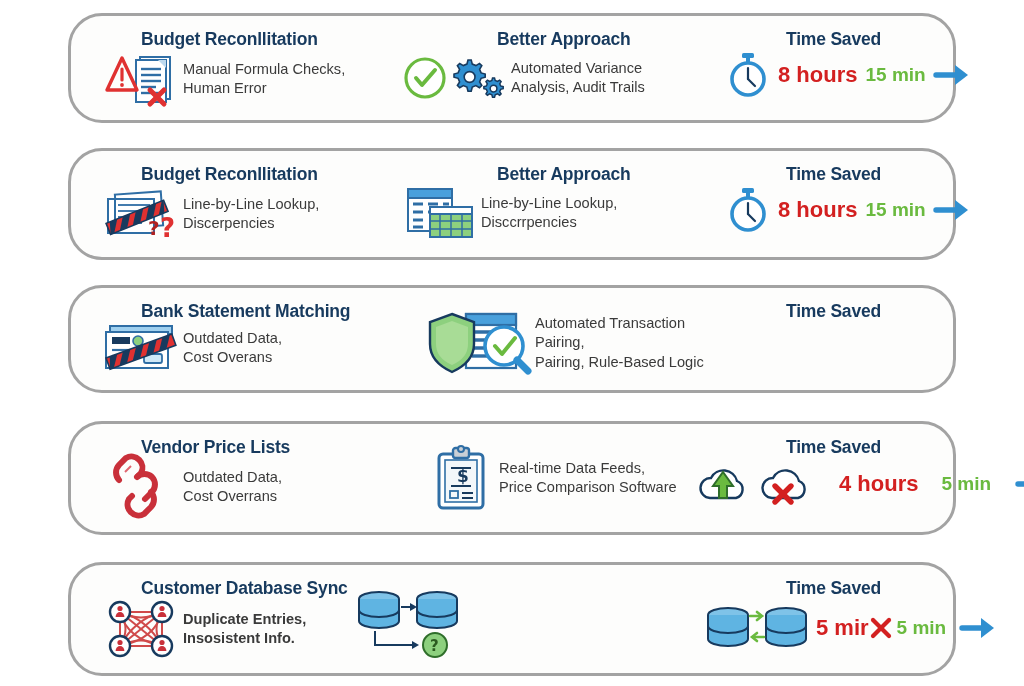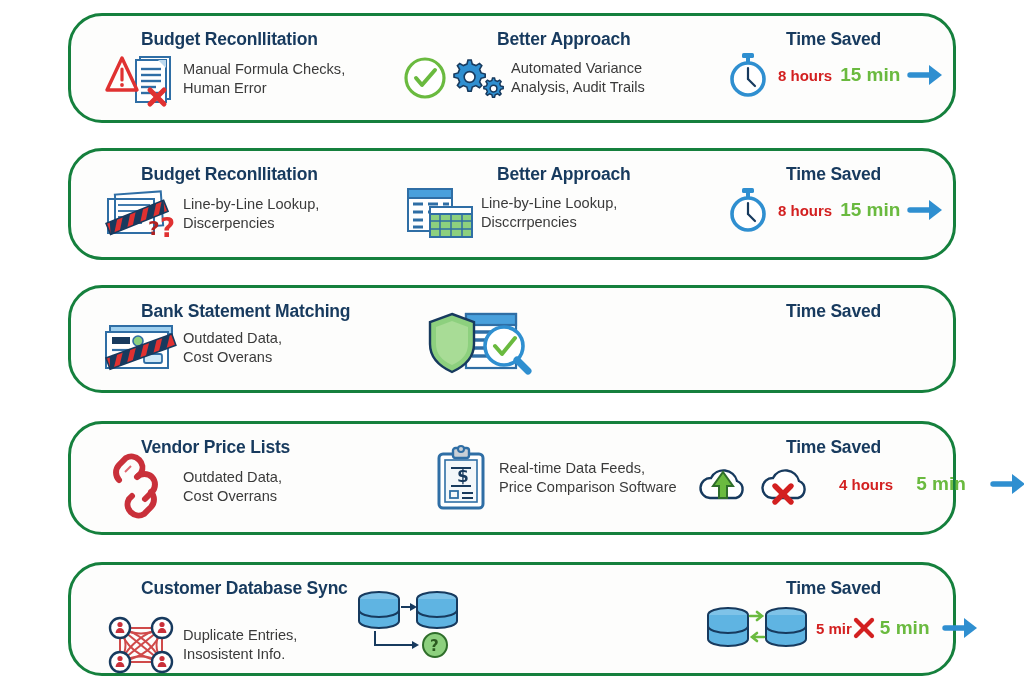--- a/index.html
+++ b/index.html
@@ -17,21 +17,21 @@
     position: relative;
     width: 1024px;
     height: 686px;
     background: #ffffff;
   }
   .card {
     position: absolute;
     left: 68px;
     width: 888px;
     background: #fdfdfc;
-    border: 3px solid #15803d;
+    border: 3px solid #a3a3a3;
     border-radius: 34px;
     box-sizing: border-box;
   }
   .card-inner {
     position: relative;
     width: 100%;
     height: 100%;
   }
   
   .col {
@@ -79,21 +79,21 @@
   
   .saved-row {
     position: absolute;
     top: 36px;
     left: 0;
     display: flex;
     align-items: center;
     gap: 8px;
   }
   .before-val {
-    font-size: 15px;
+    font-size: 22px;
     font-weight: bold;
     color: #d32020;
     white-space: nowrap;
   }
   .after-val {
     font-size: 19px;
     font-weight: bold;
     color: #6aba3f;
     white-space: nowrap;
   }
@@ -325,20 +325,22 @@
                 <line x1="46" y1="38" x2="84" y2="38"></line>
                   <line x1="46" y1="46" x2="76" y2="46"></line>
               </g>
               <path d="M26 4 L48 12 L48 34 Q48 52 26 62 Q4 52 4 34 L4 12 Z" fill="#8dd07e" stroke="#173a5e" stroke-width="2.4"></path>
               <path d="M26 11 L42 17 L42 34 Q42 48 26 55 Q10 48 10 34 L10 17 Z" fill="#a8dc96" stroke="none"></path>
               <circle cx="78" cy="36" r="19" fill="#ffffff" stroke="#2f8fd0" stroke-width="3.6"></circle>
               <polyline points="69,36 76,44 89,28" fill="none" stroke="#6aba3f" stroke-width="4" stroke-linecap="round" stroke-linejoin="round"></polyline>
               <line x1="91" y1="50" x2="102" y2="61" stroke="#2f8fd0" stroke-width="7" stroke-linecap="round"></line>
             </svg>
           </div>
+          <div class="desc">Automated Transaction Pairing,
+Pairing, Rule-Based Logic</div>
         </div>
       </div>
       <div class="col col-saved">
         <div class="heading">Time Saved</div>
       </div>
     </div>
   </div>
 
   <div class="card" style="top:421px;height:114px;">
     <div class="card-inner">
@@ -416,21 +418,21 @@
           </div>
         </div>
       </div>
     </div>
   </div>
 
   <div class="card" style="top:562px;height:114px;">
     <div class="card-inner">
       <div class="col col-problem">
         <div class="heading">Customer Database Sync</div>
-        <div class="row-flex" style="top:50px;">
+        <div class="row-flex" style="top:34px;font-weight:bold;">
           <div class="icon-box" style="width:80px;">
             <svg width="72" height="60" viewBox="0 0 72 60">
               <g stroke="#d04a4a" stroke-width="2" fill="none">
                 <line x1="13" y1="13" x2="55" y2="13"></line>
                   <line x1="13" y1="47" x2="55" y2="47"></line>
                 <line x1="13" y1="13" x2="13" y2="47"></line>
                   <line x1="55" y1="13" x2="55" y2="47"></line>
                 <line x1="13" y1="13" x2="55" y2="47"></line>
                   <line x1="55" y1="13" x2="13" y2="47"></line>
                 <path d="M13 13 Q34 24 55 13"></path>

